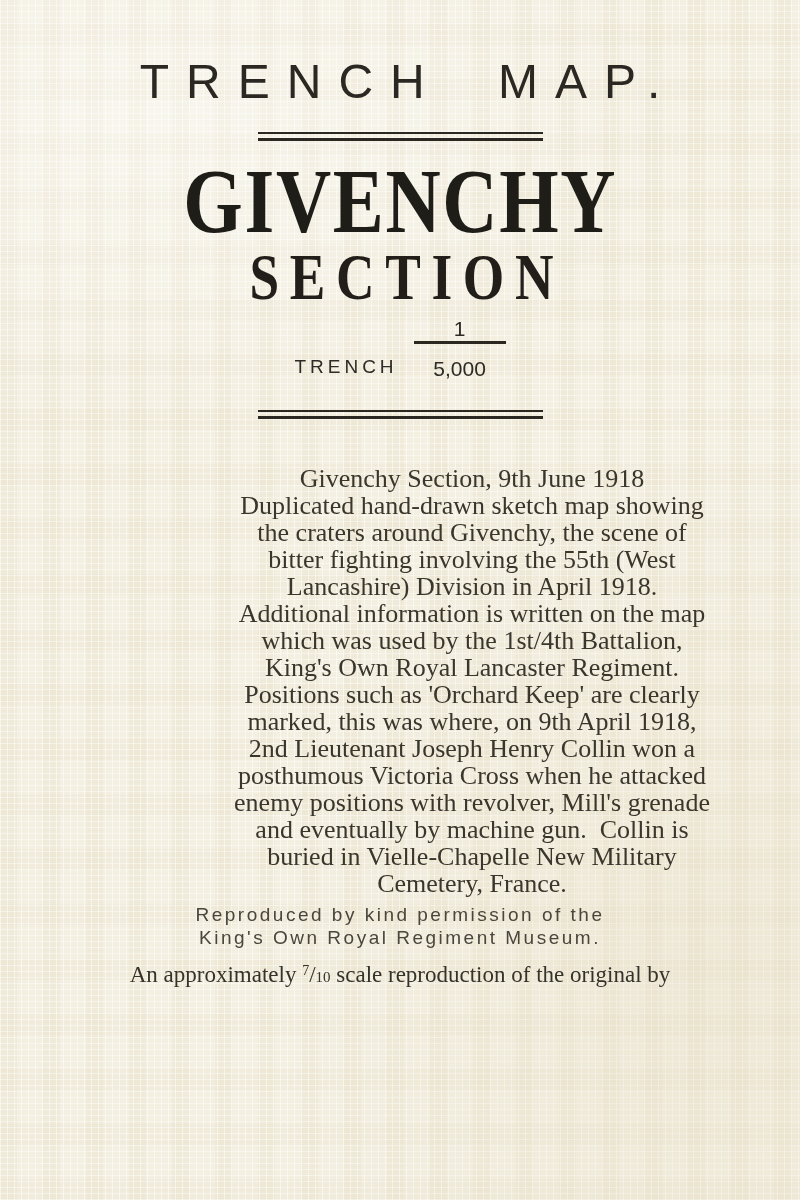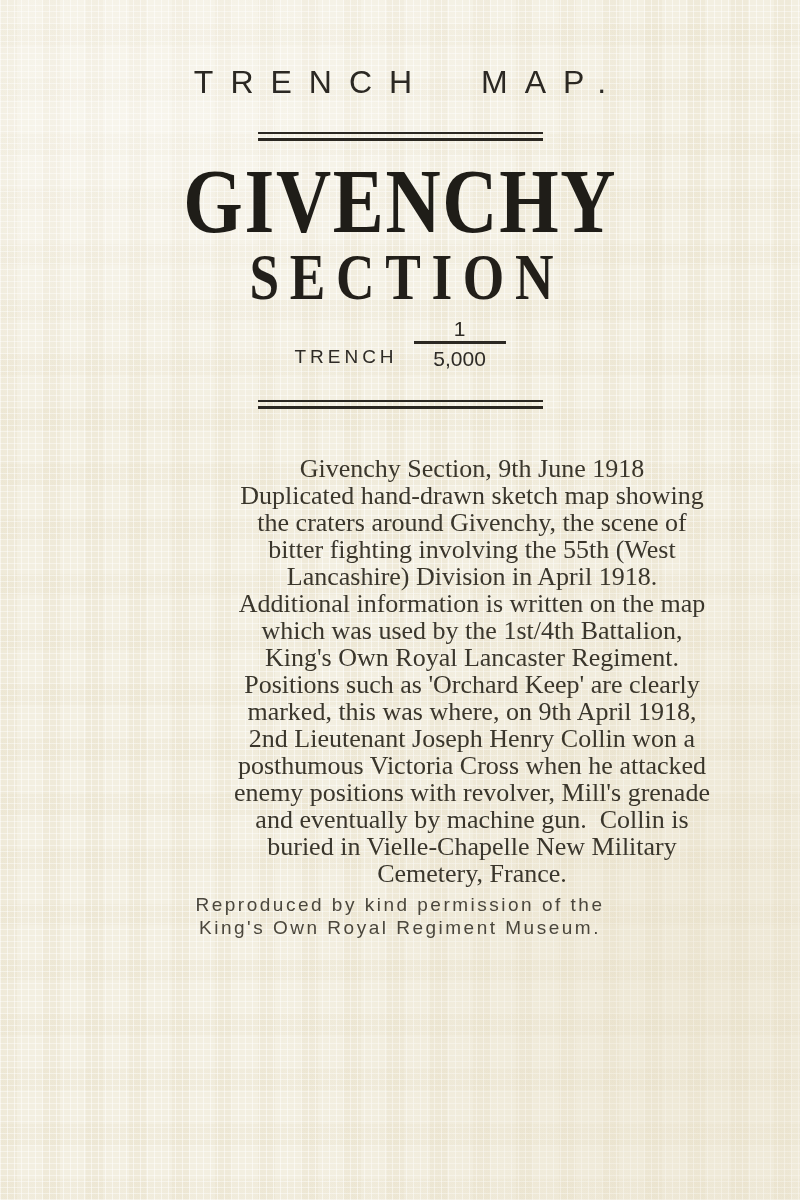--- a/index.html
+++ b/index.html
@@ -25,21 +25,21 @@
       repeating-linear-gradient(90deg, rgba(226,216,189,0.22) 0 17px, rgba(226,216,189,0) 17px 43px),
       repeating-linear-gradient(0deg, rgba(229,220,195,0.18) 0 21px, rgba(229,220,195,0) 21px 55px);
     display: flex;
     flex-direction: column;
     align-items: center;
     color: #2b2823;
   }
   .doc-title {
     margin-top: 62px;
     font-family: "Liberation Sans", sans-serif;
-    font-size: 32px;
+    font-size: 48px;
     line-height: 40px;
     letter-spacing: 17px;
     word-spacing: 26px;
     margin-left: 17px; 
     color: #2b2823;
     white-space: nowrap;
   }
   .rule {
     width: 285px;
     height: 4px;
@@ -97,21 +97,21 @@
     font-size: 21px;
     line-height: 22px;
     width: 100%;
     text-align: center;
     border-bottom: 3px solid #2b2822;
     padding-bottom: 1px;
   }
   .frac-den {
     font-size: 21px;
     line-height: 22px;
-    padding-top: 4px;
+    padding-top: 14px;
   }
   .description {
     align-self: flex-start;
     margin: 46px 0 0 172px;
     width: 600px;
     font-family: "Liberation Serif", serif;
     font-size: 26px;
     line-height: 27px;
     color: #3a362c;
     white-space: pre-line;
@@ -180,15 +180,18 @@
 posthumous Victoria Cross when he attacked
 enemy positions with revolver, Mill's grenade
 and eventually by machine gun.&nbsp; Collin is
 buried in Vielle-Chapelle New Military
 Cemetery, France.</div>
 
   <div class="permission">Reproduced by kind permission of the
 King's Own Royal Regiment Museum.</div>
 
   <div class="imprint">
+    <div>
+      <span>An approximately </span><span class="sup">7</span><span>/</span><span class="small">10</span><span> scale reproduction of the original by</span>
+    </div>
   </div>
 
 </div>
 
 </body></html>

